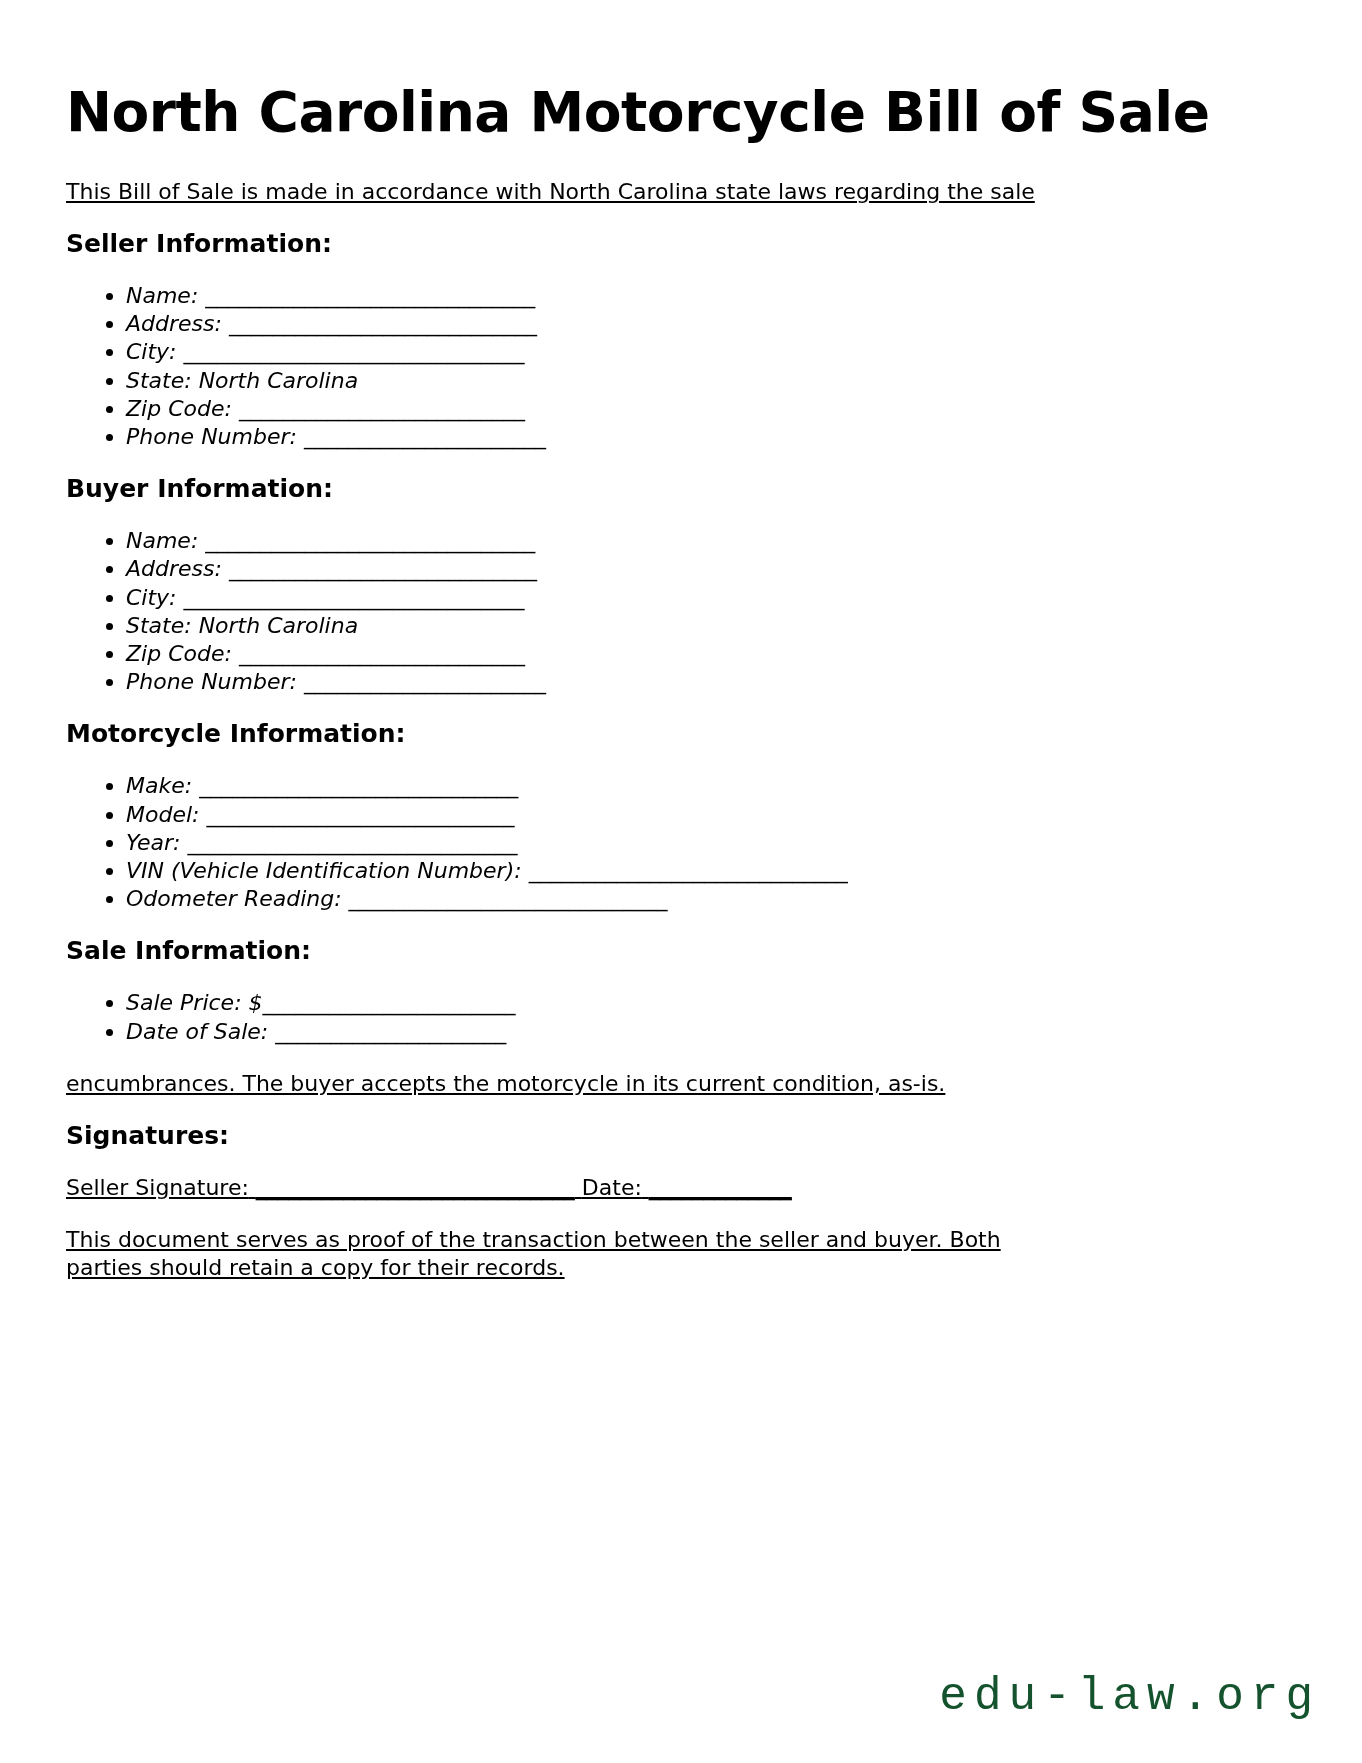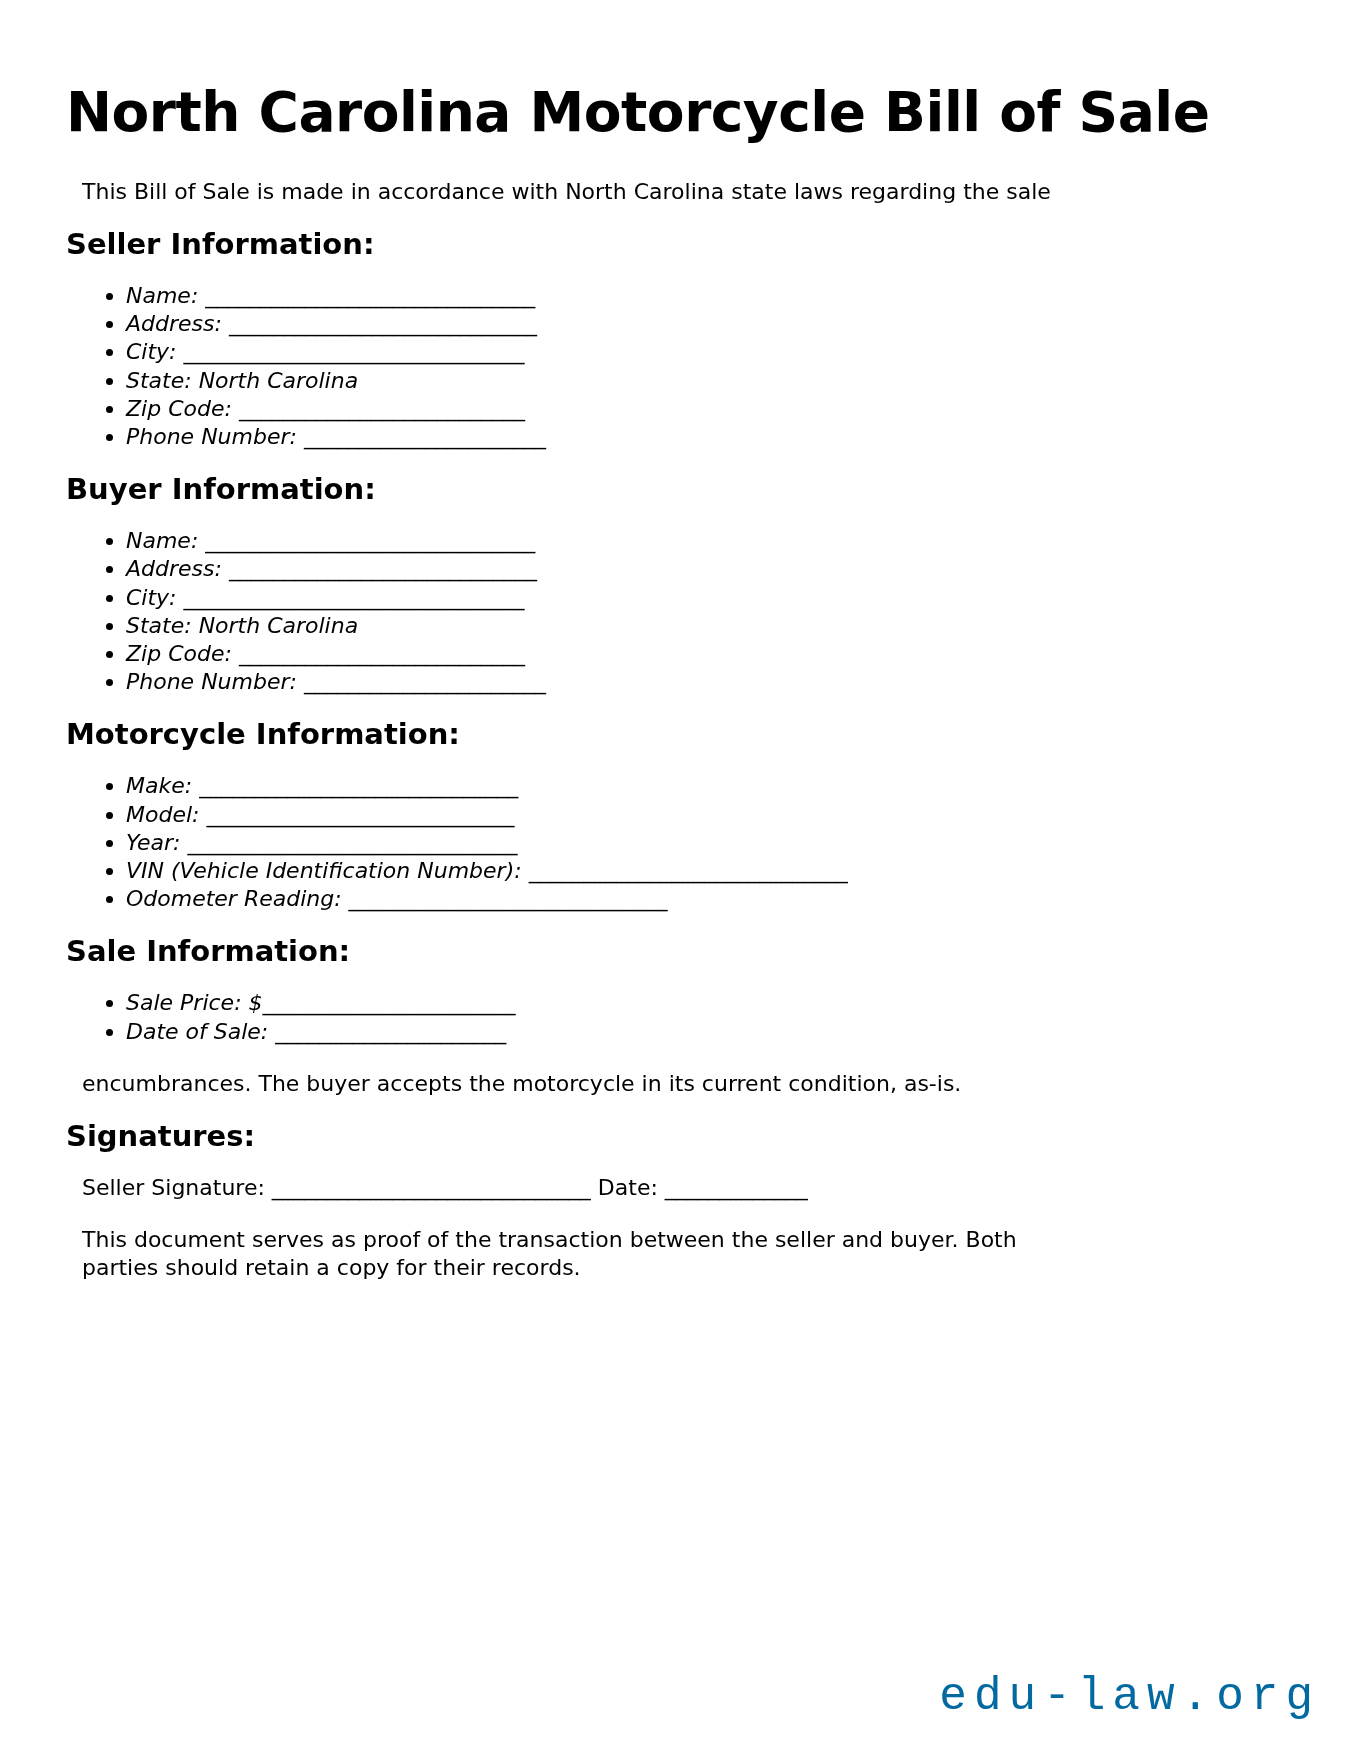--- a/index.html
+++ b/index.html
@@ -17,46 +17,46 @@
     overflow: hidden;
   }
   h1.doc-title {
     margin: 0 0 38px 0;
     font-size: 55px;
     line-height: 56px;
     font-weight: bold;
     letter-spacing: -0.5px;
     white-space: nowrap;
   }
-  p { margin: 0 0 24px 16px; }
+  p { margin: 0 0 24px 0; text-decoration: underline; }
   .pl { display: block; }           
   h2.sec-heading {
     margin: 24px 0;
-    font-size: 29px;
+    font-size: 25px;
     line-height: 28px;
     font-weight: bold;
   }
   ul.field-list {
     margin: 0 0 24px 0;
     padding: 0 0 0 60px;
     list-style: disc outside;
     font-style: italic;
   }
   ul.field-list li { line-height: 28.2px; }
   .blank { margin-left: 7px; white-space: nowrap; }
   .blank.no-gap { margin-left: 0; }
   .sig-row { line-height: 28px; }
   .watermark {
     position: absolute;
     right: 42px;
     bottom: 52px;
     font-family: "Liberation Mono", monospace;
     font-size: 46px;
     letter-spacing: 7px;
-    color: #0369a1;
+    color: #14532d;
   }
 </style>
 </head>
 <body>
 
 <div class="page">
 
   <h1 class="doc-title">North Carolina Motorcycle Bill of Sale</h1>
 
   <p>

